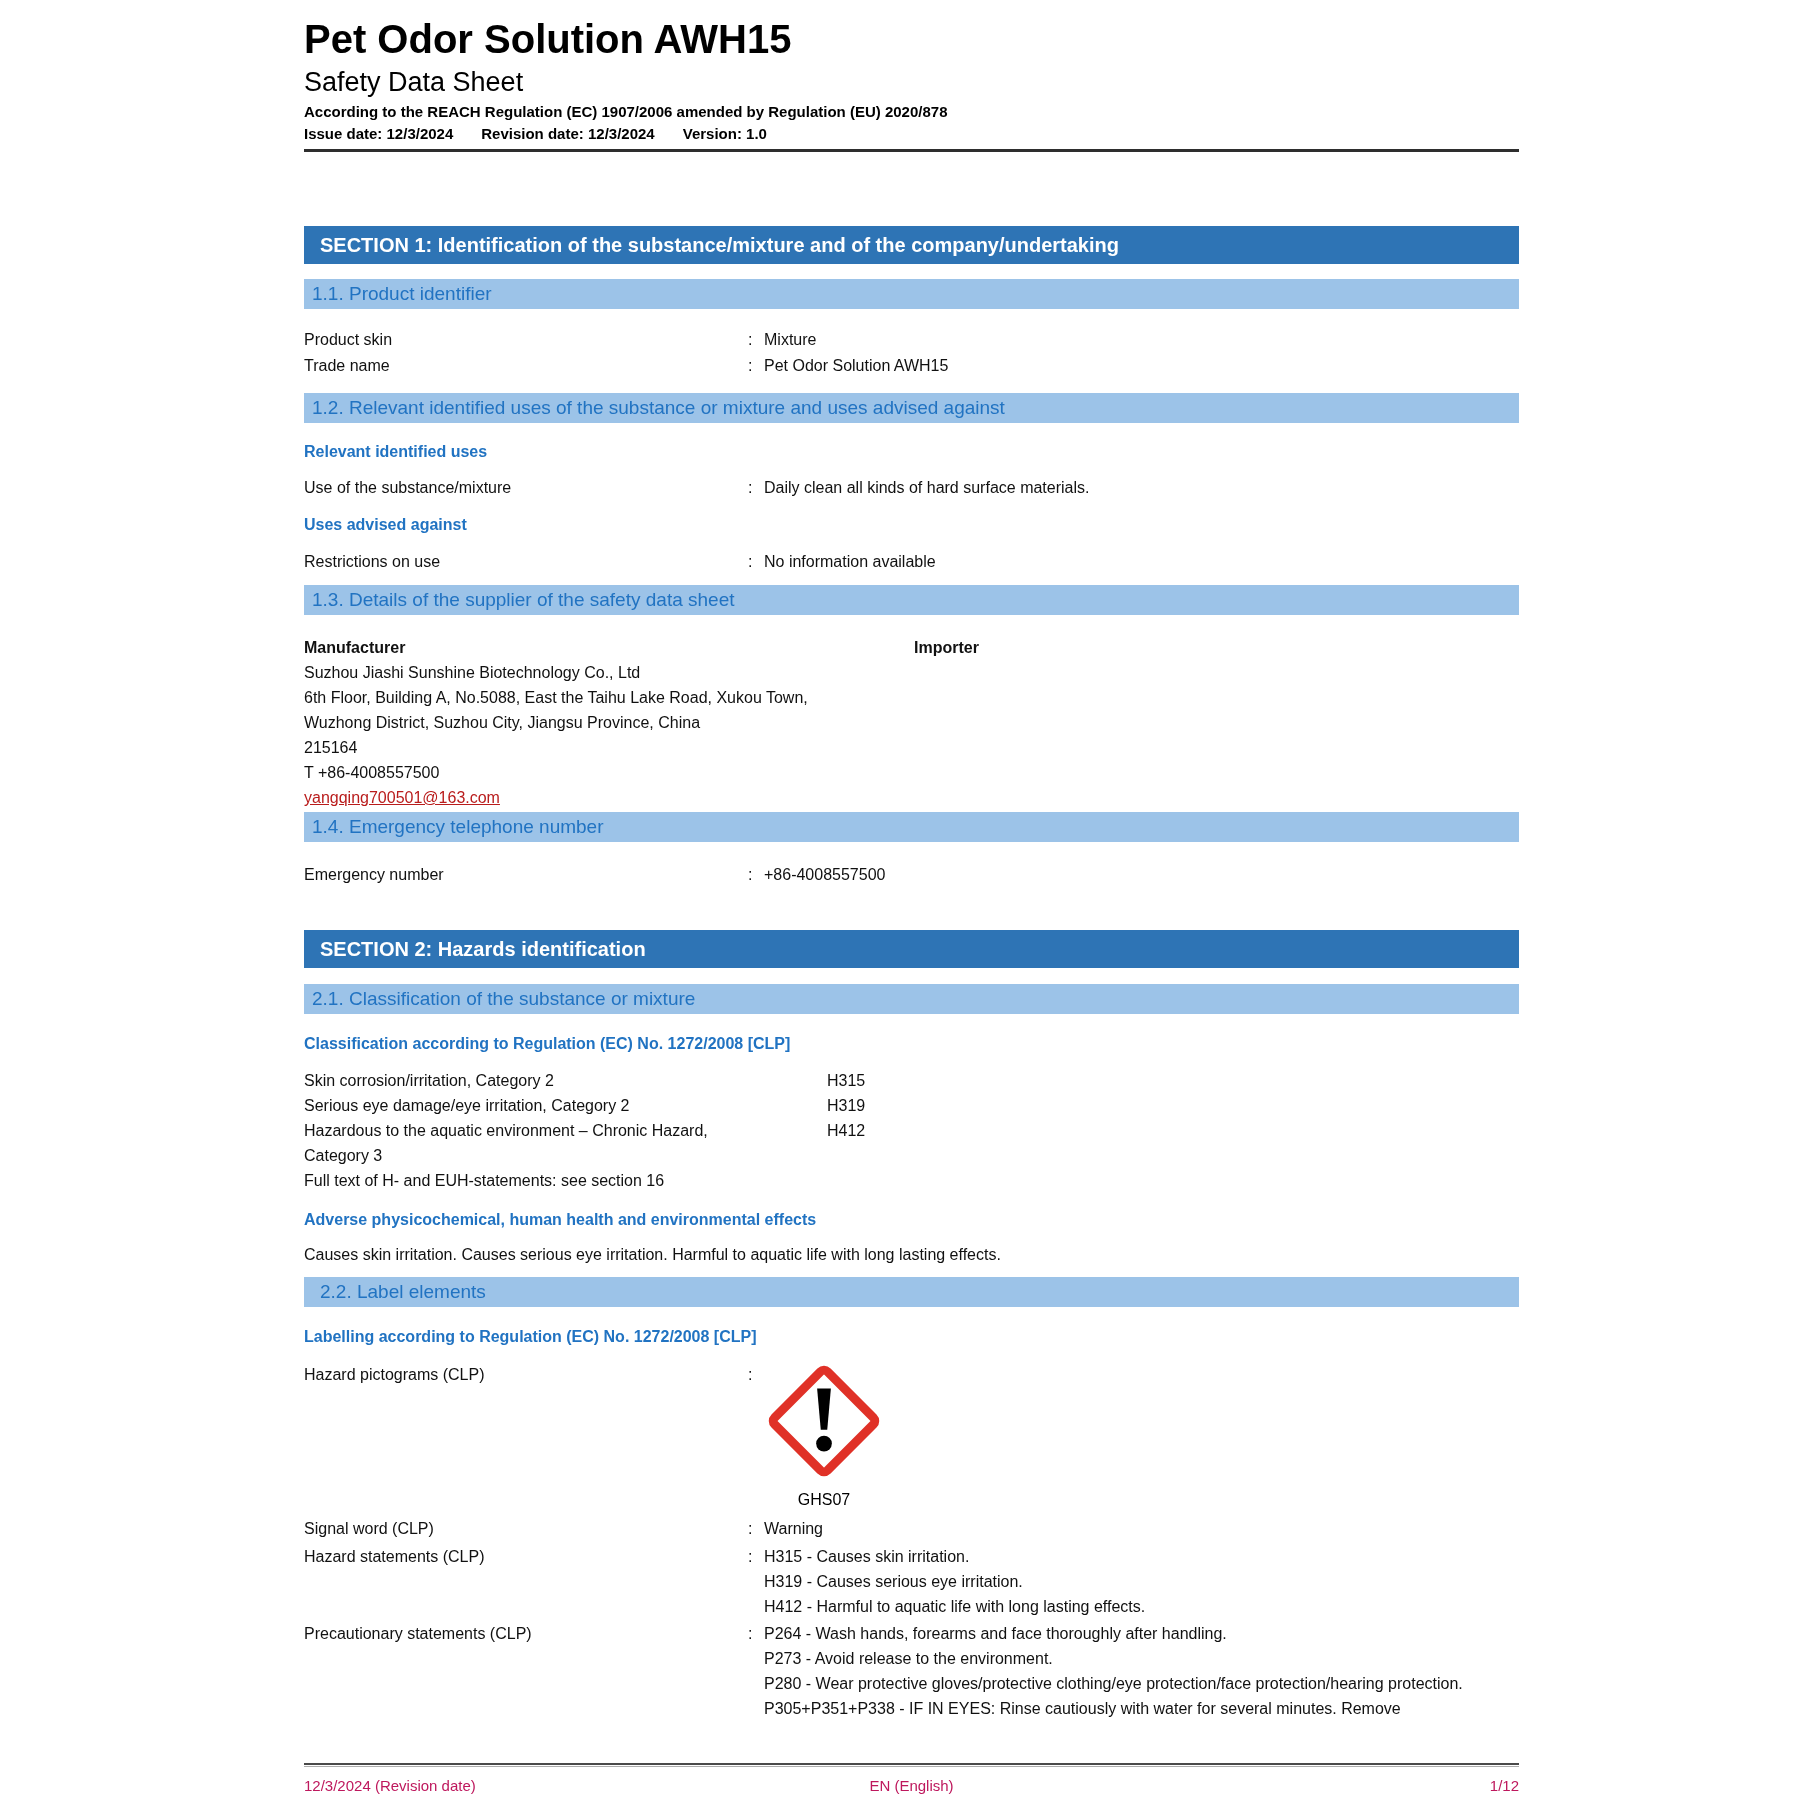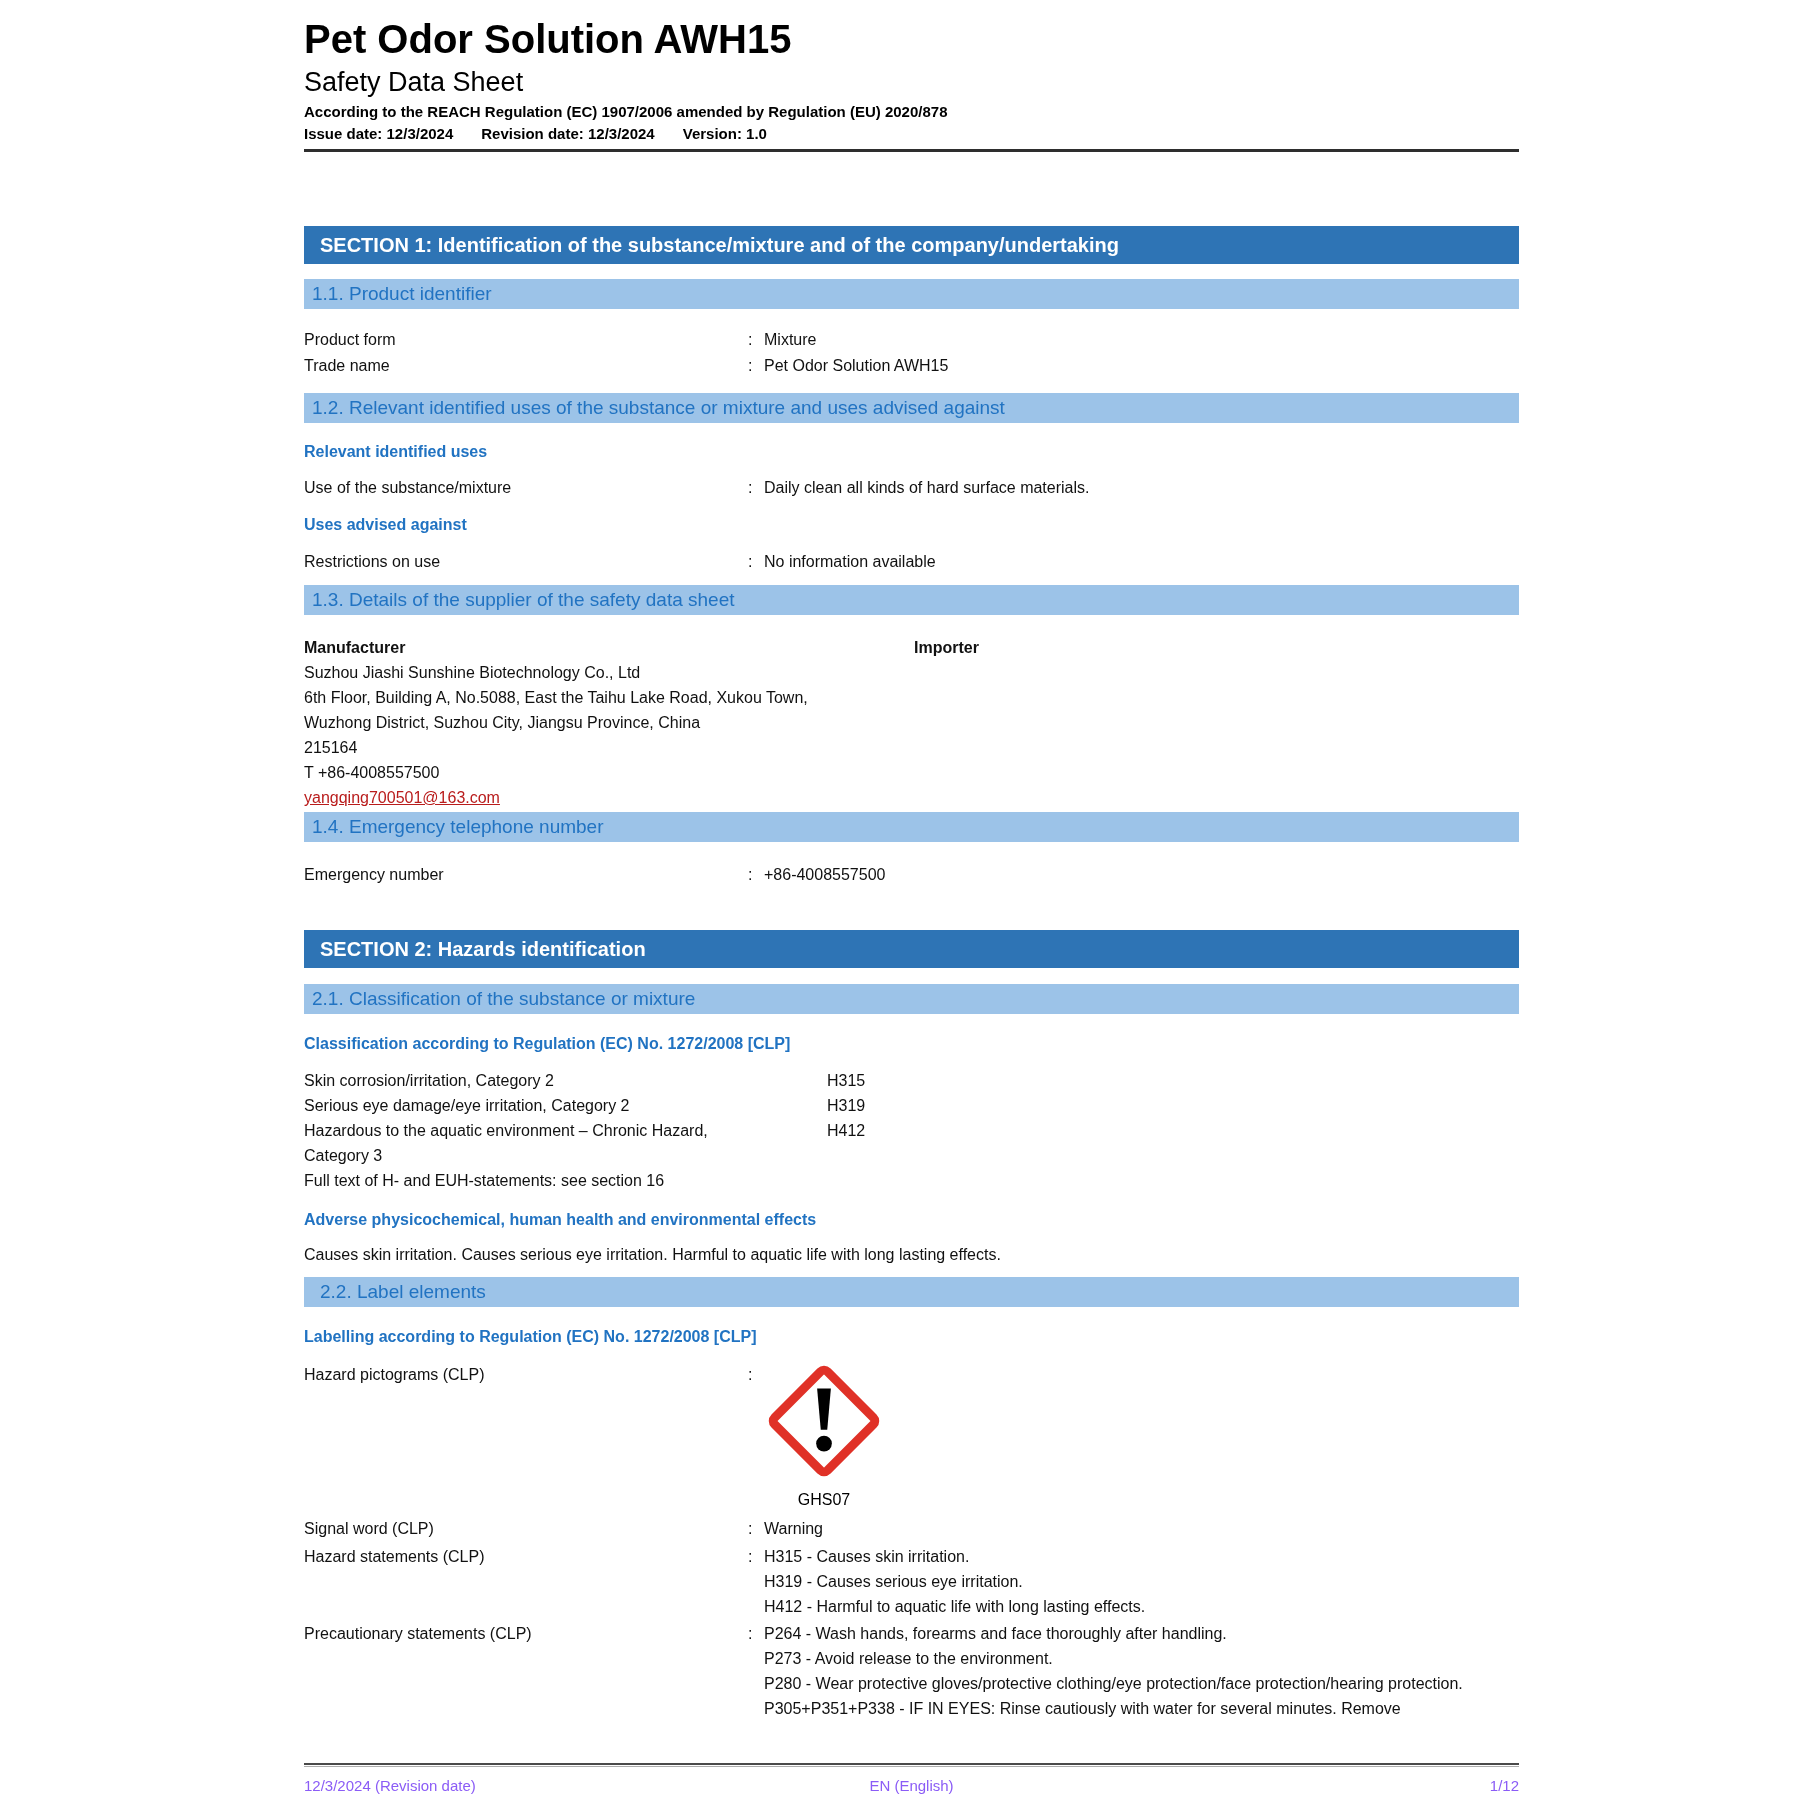--- a/index.html
+++ b/index.html
@@ -64,21 +64,21 @@
   .mt9{margin-top:9px;padding-left:16px;}  .mt10{margin-top:10px;} .mt12{margin-top:12px;}
   .mt13{margin-top:13px;}.mt14{margin-top:14px;} .mt15{margin-top:15px;}
   .mt16{margin-top:16px;}.mt17{margin-top:17px;} .mt18{margin-top:18px;}
   .mt19{margin-top:19px;}.mt20{margin-top:20px;}
 
   .hz .vline, .pc .vline{line-height:25px;}
 
   
   .rule-dark{height:2px;background:#4a4a4a;}
   .rule-light{height:1px;background:#adadad;margin-top:1px;}
-  .f-text{display:flex;margin-top:9px;font-size:15px;line-height:20px;color:#8b5cf6;}
+  .f-text{display:flex;margin-top:9px;font-size:15px;line-height:20px;color:#be185d;}
   .f-left{flex:1;text-align:left;}
   .f-center{flex:1;text-align:center;}
   .f-right{flex:1;text-align:right;}
 </style>
 </head>
 <body>
 
 <div class="page">
 
   <div class="abs" style="top:16px;">
@@ -90,21 +90,21 @@
     </div>
     <div class="top-rule"></div>
   </div>
 
   <div class="abs" style="top:226px;">
     <div class="band">SECTION 1: Identification of the substance/mixture and of the company/undertaking</div>
 
     <div class="subband mt15">1.1. Product identifier</div>
     <div class="mt18">
       <div class="row">
-        <div class="lbl">Product form</div>
+        <div class="lbl">Product skin</div>
         <div class="colon">:</div>
         <div class="val">Mixture</div>
       </div>
       <div class="row">
         <div class="lbl">Trade name</div>
         <div class="colon">:</div>
         <div class="val">Pet Odor Solution AWH15</div>
       </div>
     </div>
 

